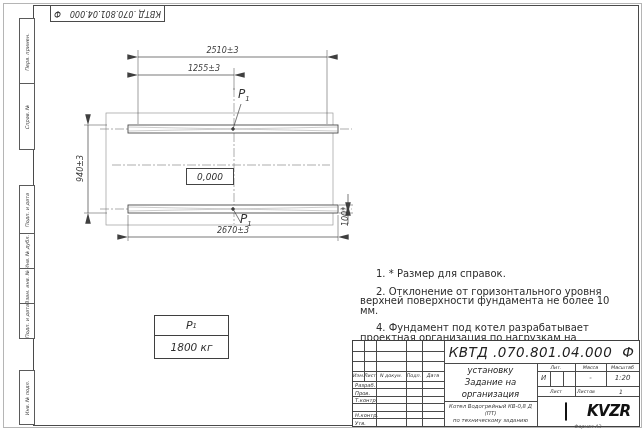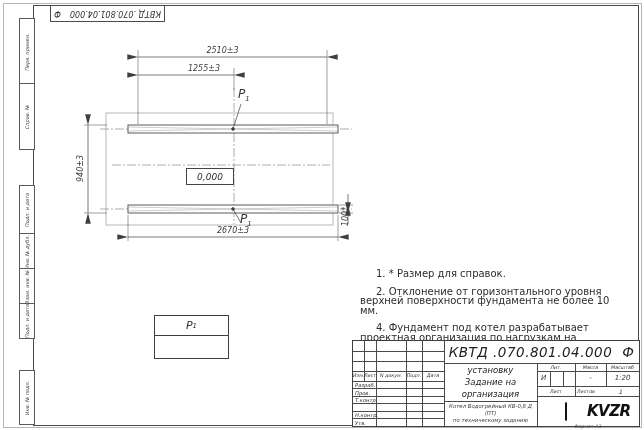--- a/index.html
+++ b/index.html
@@ -165,20 +165,21 @@
   <div class="abs pload" style="left:238px;top:87px;"><span>P</span><sub>1</sub></div>
   <div class="abs pload" style="left:240px;top:212px;"><span>P</span><sub>1</sub></div>
 
   <div class="abs" id="level-box">0,000</div>
 
   <div class="abs" id="load-table">
     <div class="cell c1">
         <span>P</span>
         <sub style="font-size:7px;">1</sub>
       </div>
+    <div class="cell c2">1800 кг</div>
   </div>
 
   <div class="abs" id="notes">
     <p>1. * Размер для справок.</p>
     <p>2. Отклонение от горизонтального уровня верхней поверхности фундамента не более 10 мм.</p>
     <p>4. Фундамент под котел разрабатывает проектная организация по нагрузкам на фундамент.</p>
   </div>
 
   <div class="abs" id="title-block">
 

